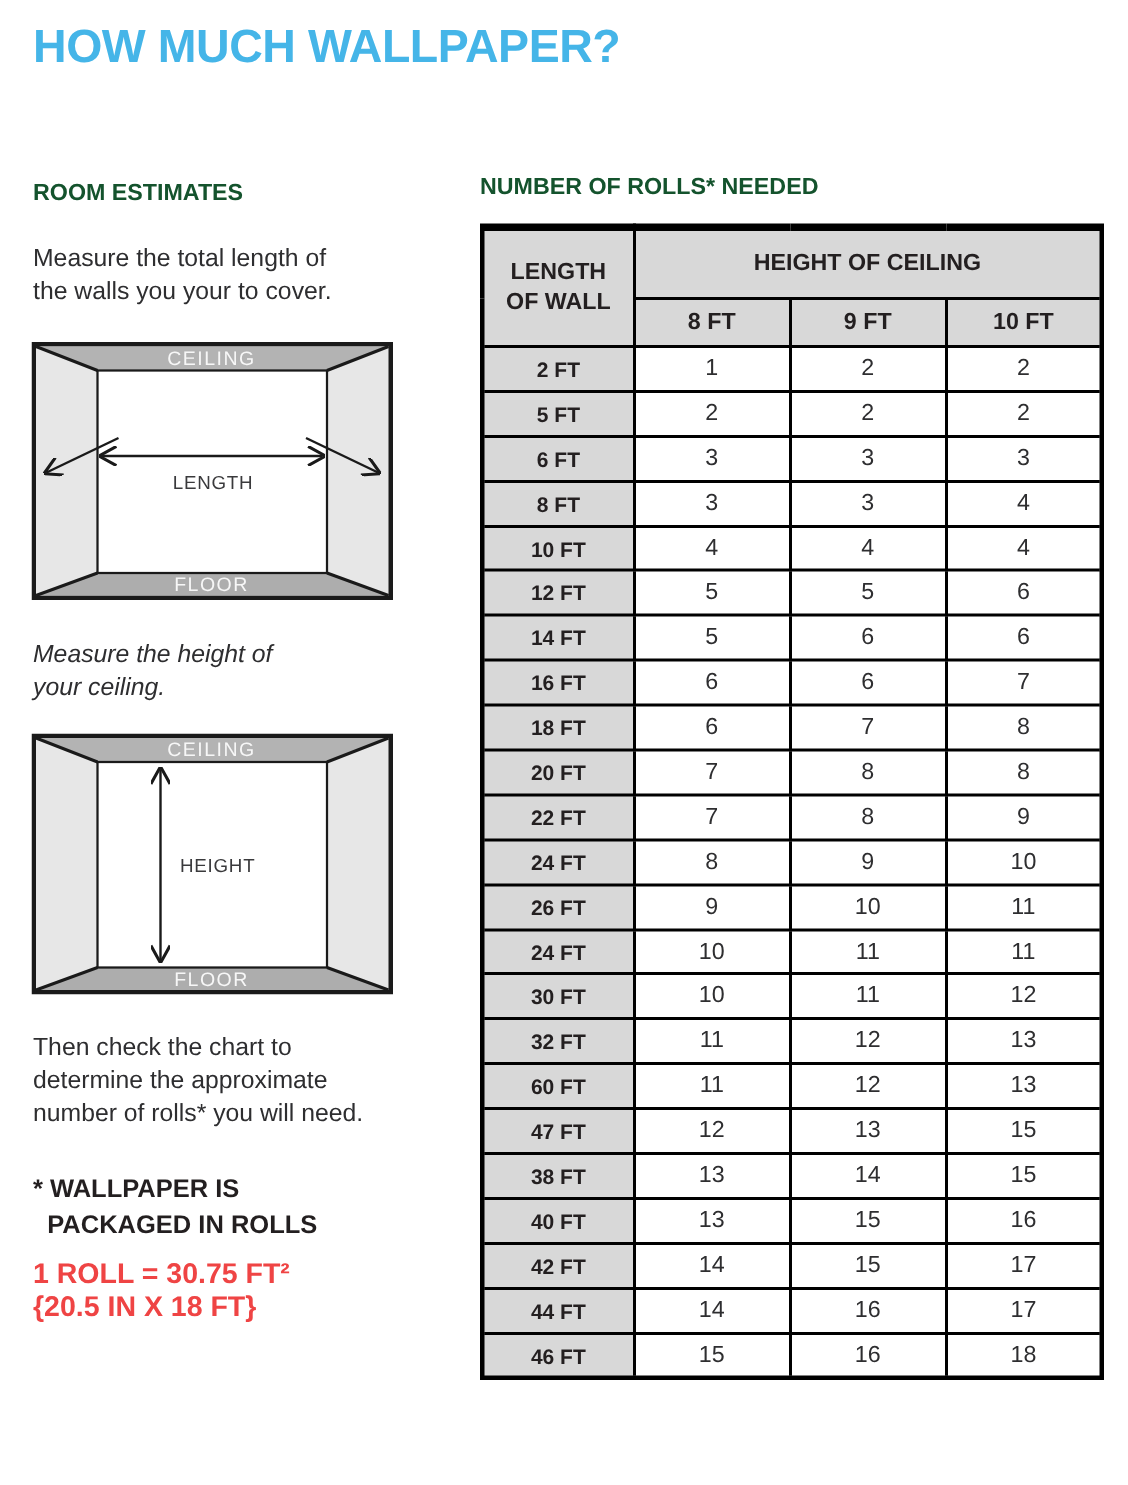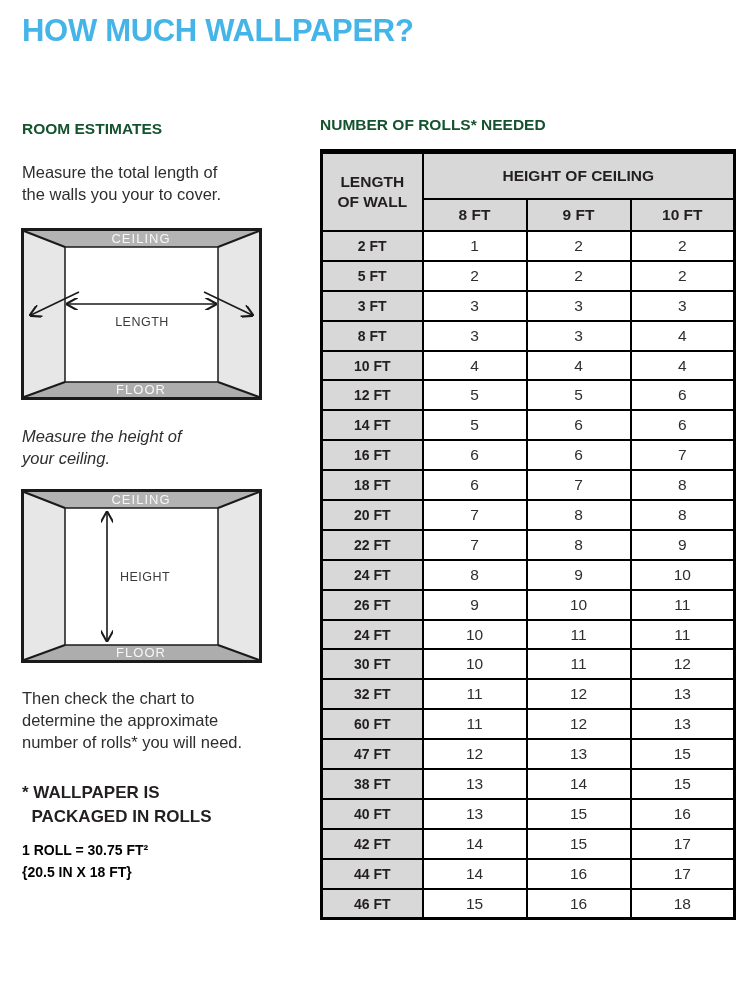--- a/index.html
+++ b/index.html
@@ -37,21 +37,21 @@
     margin: 0;
     font-size: 16.5px;
     line-height: 22px;
     color: #2e2e30;
     white-space: pre-wrap;
   }
   #step1 { top: 161px; }
   #step2 { top: 425px; font-style: italic; }
   #step3 { top: 687px; }
   #note       { top: 781px; font-weight: 700; font-size: 17px; line-height: 24px; color: #231f20; }
-  #roll-info  { top: 839px; font-weight: 700; font-size: 14px; line-height: 22px; color: #000000; }
+  #roll-info  { top: 839px; font-weight: 700; font-size: 19px; line-height: 22px; color: #ef4444; }
 
   .diagram { position: absolute; left: 21px; }
   #diagram-length { top: 228px; }
   #diagram-height { top: 489px; }
 
   table.rolls {
     position: absolute;
     left: 320px;
     top: 149px;
     width: 413px;
@@ -199,21 +199,21 @@
           <td class="data-cell">2</td>
           <td class="data-cell">2</td>
         </tr>
         <tr>
           <td class="label-cell">5 FT</td>
           <td class="data-cell">2</td>
           <td class="data-cell">2</td>
           <td class="data-cell">2</td>
         </tr>
         <tr>
-          <td class="label-cell">3 FT</td>
+          <td class="label-cell">6 FT</td>
           <td class="data-cell">3</td>
           <td class="data-cell">3</td>
           <td class="data-cell">3</td>
         </tr>
         <tr>
           <td class="label-cell">8 FT</td>
           <td class="data-cell">3</td>
           <td class="data-cell">3</td>
           <td class="data-cell">4</td>
         </tr>

